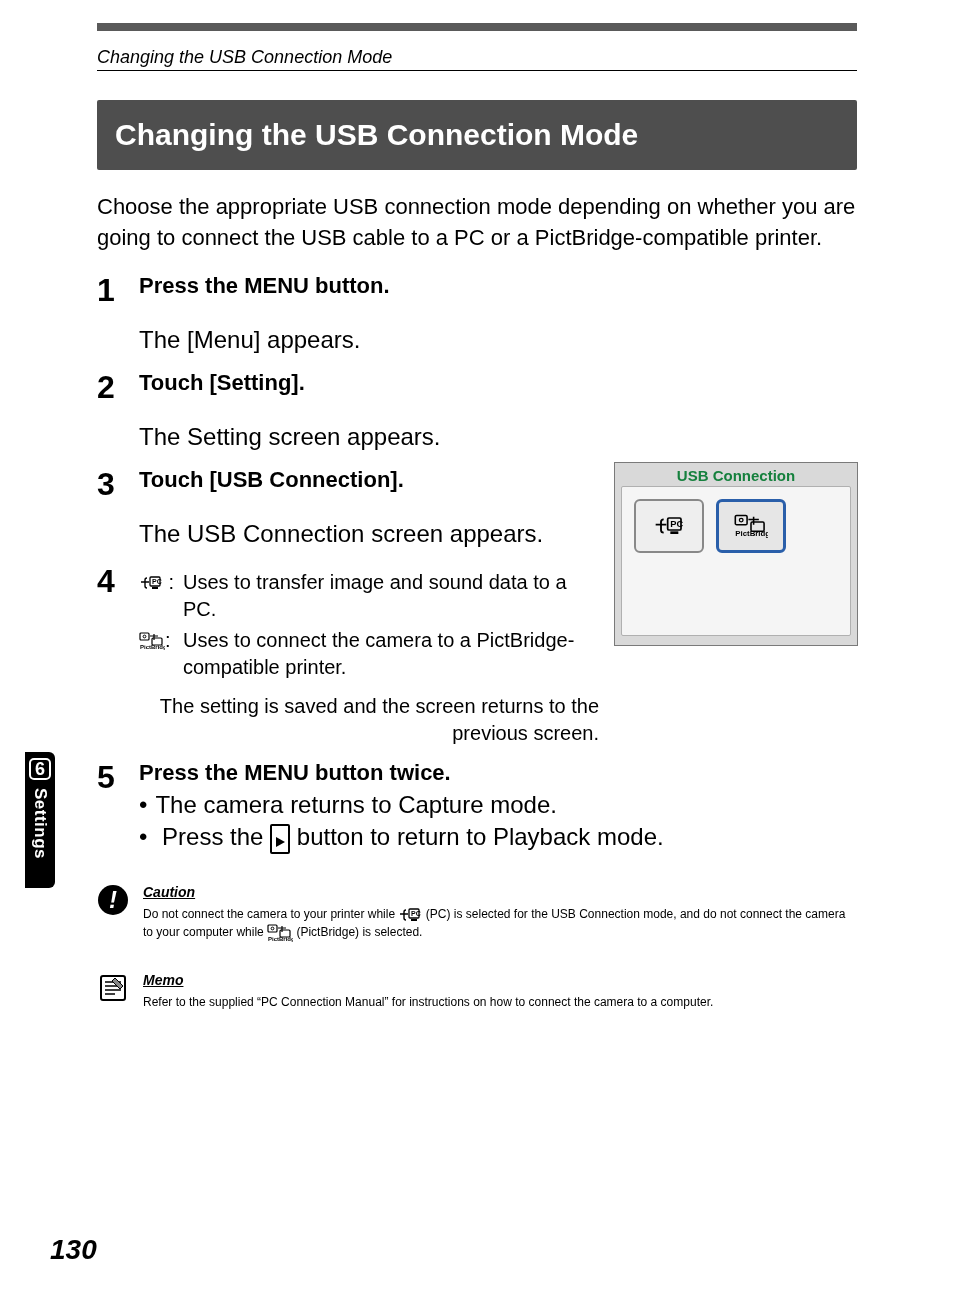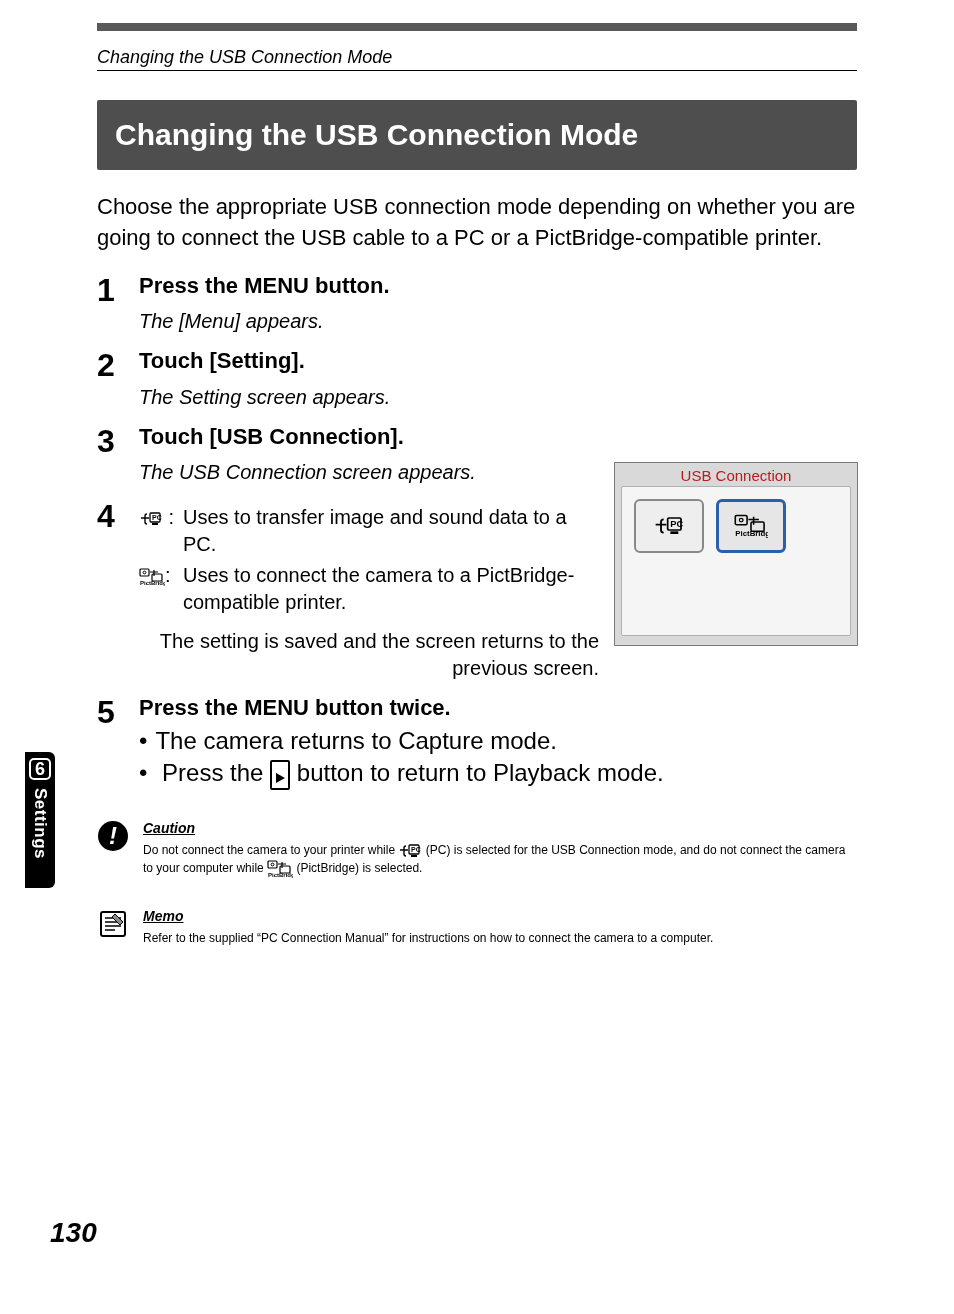--- a/index.html
+++ b/index.html
@@ -67,24 +67,23 @@
       line-height: 1;
       padding-top: 2px;
     }
     .step-body { flex: 1; }
     .step-title {
       font-size: 22px;
       font-weight: bold;
       line-height: 1.3;
     }
     .step-desc {
-      font-size: 20px;
-      margin-top: 8px;
+      font-size: 24px;
+      margin-top: 24px;
       line-height: 1.35;
-      font-style: italic;
     }
     .step-bullets {
       margin-top: 4px;
       font-size: 24px;
     }
     .step-bullets li { list-style: none; padding-left: 0; margin-top: 4px; }
     .step-bullets li::before { content: "•"; margin-right: 8px; }
     .icon-defs {
       font-size: 20px;
       margin-top: 6px;
@@ -127,22 +126,23 @@
       right: 96px;
       top: 462px;
       width: 244px;
       height: 184px;
       background: #d9d9d9;
       border: 1px solid #7a7a7a;
     }
     .screenshot-title {
       text-align: center;
       font-size: 15px;
-      color: #b91c1c;
+      color: #15803d;
       padding: 4px 16px 2px;
+      font-weight: bold;
     }
     .screenshot-inner {
       background: #f5f5f5;
       margin: 0 6px 6px;
       height: 150px;
       border: 1px solid #b0b0b0;
       border-radius: 2px;
       position: relative;
     }
     .ss-button {
@@ -156,21 +156,21 @@
       align-items: center;
       justify-content: center;
       flex-direction: column;
       font-size: 10px;
     }
     .ss-pc { left: 12px; background: #eee; }
     .ss-pb { left: 94px; background: #e6e6e6; border: 3px solid #2a5faa; }
     .page-number {
       position: absolute;
       left: 50px;
-      bottom: 65px;
+      bottom: 48px;
       font-size: 28px;
       font-weight: bold;
       font-style: italic;
     }
     .side-tab {
       position: absolute;
       left: 25px;
       top: 752px;
       width: 30px;
       height: 136px;

